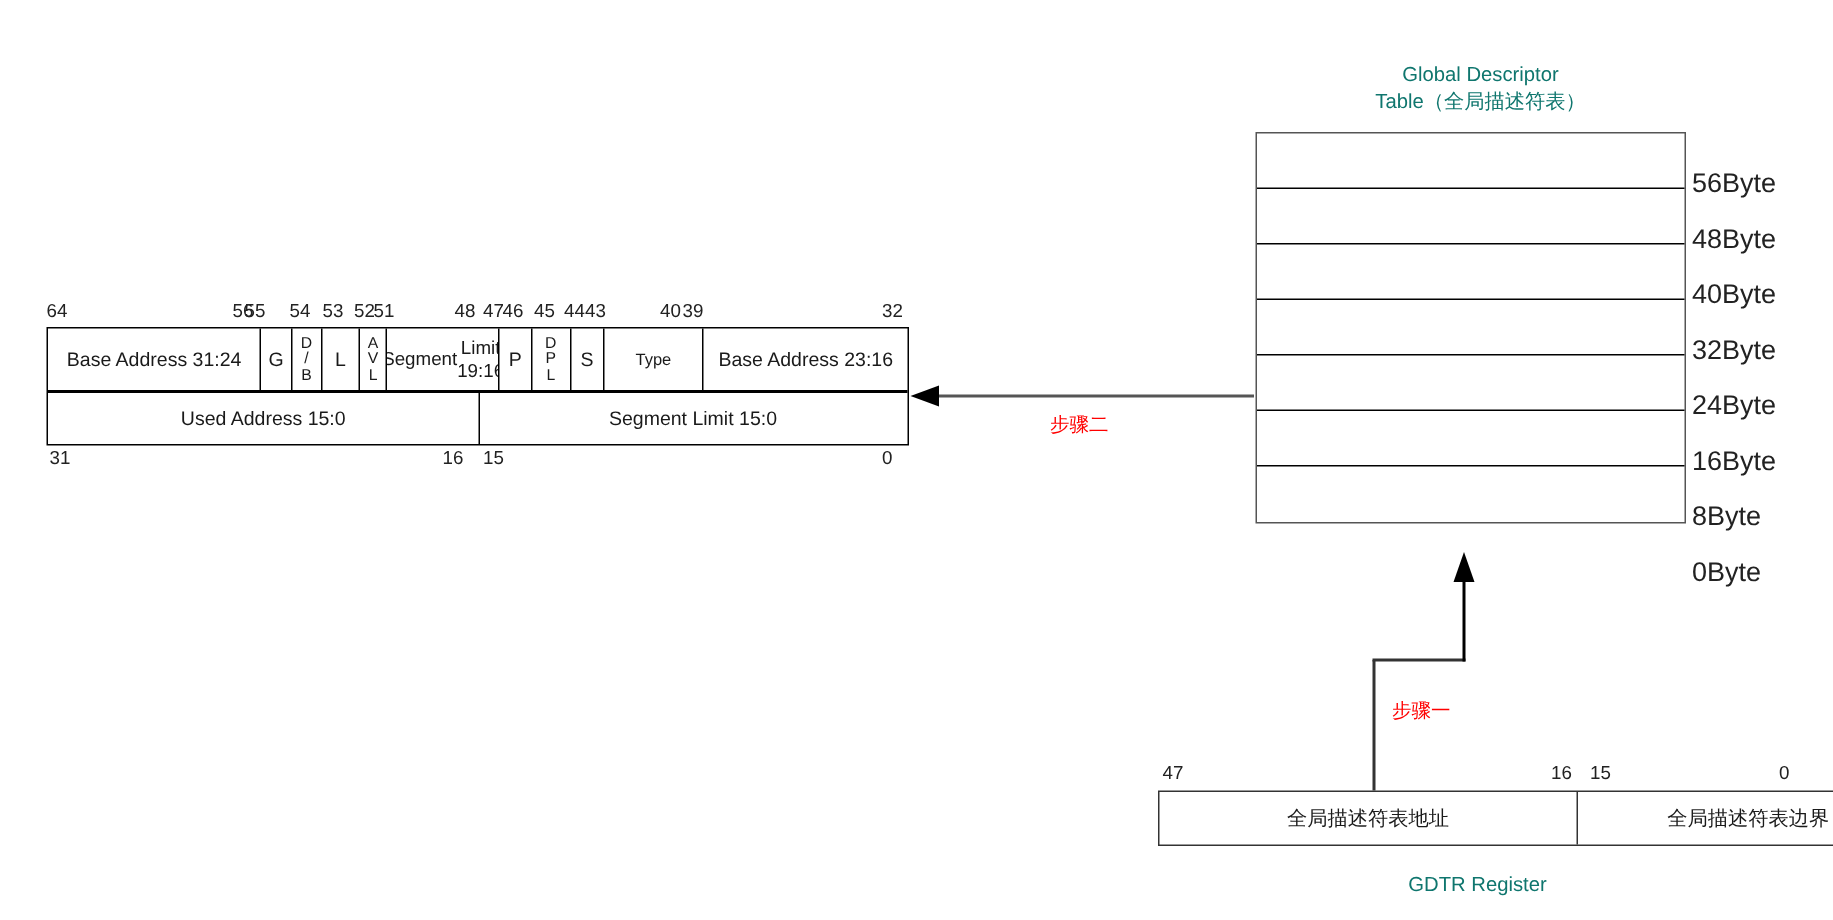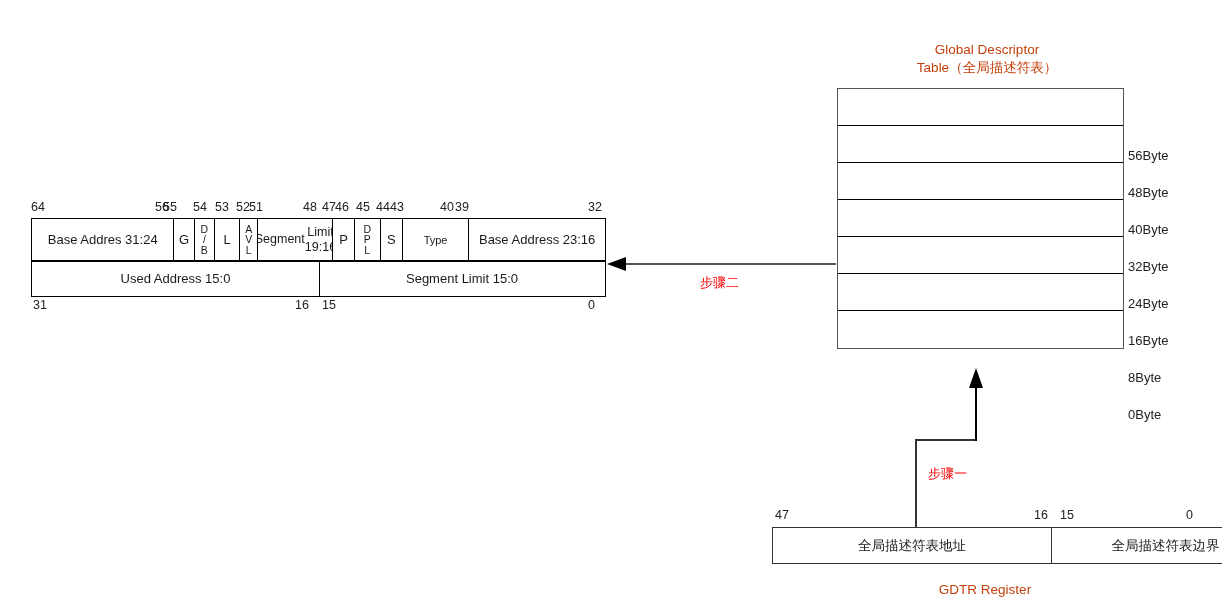--- a/index.html
+++ b/index.html
@@ -18,29 +18,28 @@
   .abs { position: absolute; }
 
   
   .bitnum {
     font-size: 12.5px;
     color: #222;
     line-height: 1;
     white-space: nowrap;
   }
   .bytelabel {
-    font-size: 13px;
+    font-size: 18px;
     color: #222;
     line-height: 1;
     white-space: nowrap;
-    margin-top: 36px;
   }
   .caption {
     font-size: 13.5px;
-    color: #c2410c;
+    color: #0f766e;
     text-align: center;
     line-height: 18px;
     white-space: nowrap;
   }
   .stepmark {
     font-size: 13px;
     color: #ff0000;
     line-height: 1;
     white-space: nowrap;
   }
@@ -155,21 +154,21 @@
       <div class="abs bitnum" style="left: 356px; top: 201px;">45</div>
       <div class="abs bitnum" style="left: 376px; top: 201px;">44</div>
       <div class="abs bitnum" style="left: 390px; top: 201px;">43</div>
       <div class="abs bitnum" style="left: 440px; top: 201px;">40</div>
       <div class="abs bitnum" style="left: 455px; top: 201px;">39</div>
       <div class="abs bitnum" style="left: 588px; top: 201px;">32</div>
     </div>
   <div class="abs" id="descriptor">
     <div class="row top" id="desc-row-top">
         <div class="cell" style="width: 148px;">
-          <span>Base Addres 31:24</span>
+          <span>Base Address 31:24</span>
         </div>
         <div class="cell" style="width: 21px;">
           <span>G</span>
         </div>
         <div class="cell stack" style="width: 21px;">
           <span>D</span>
           <span>/</span>
           <span>B</span>
         </div>
         <div class="cell" style="width: 26px;">

